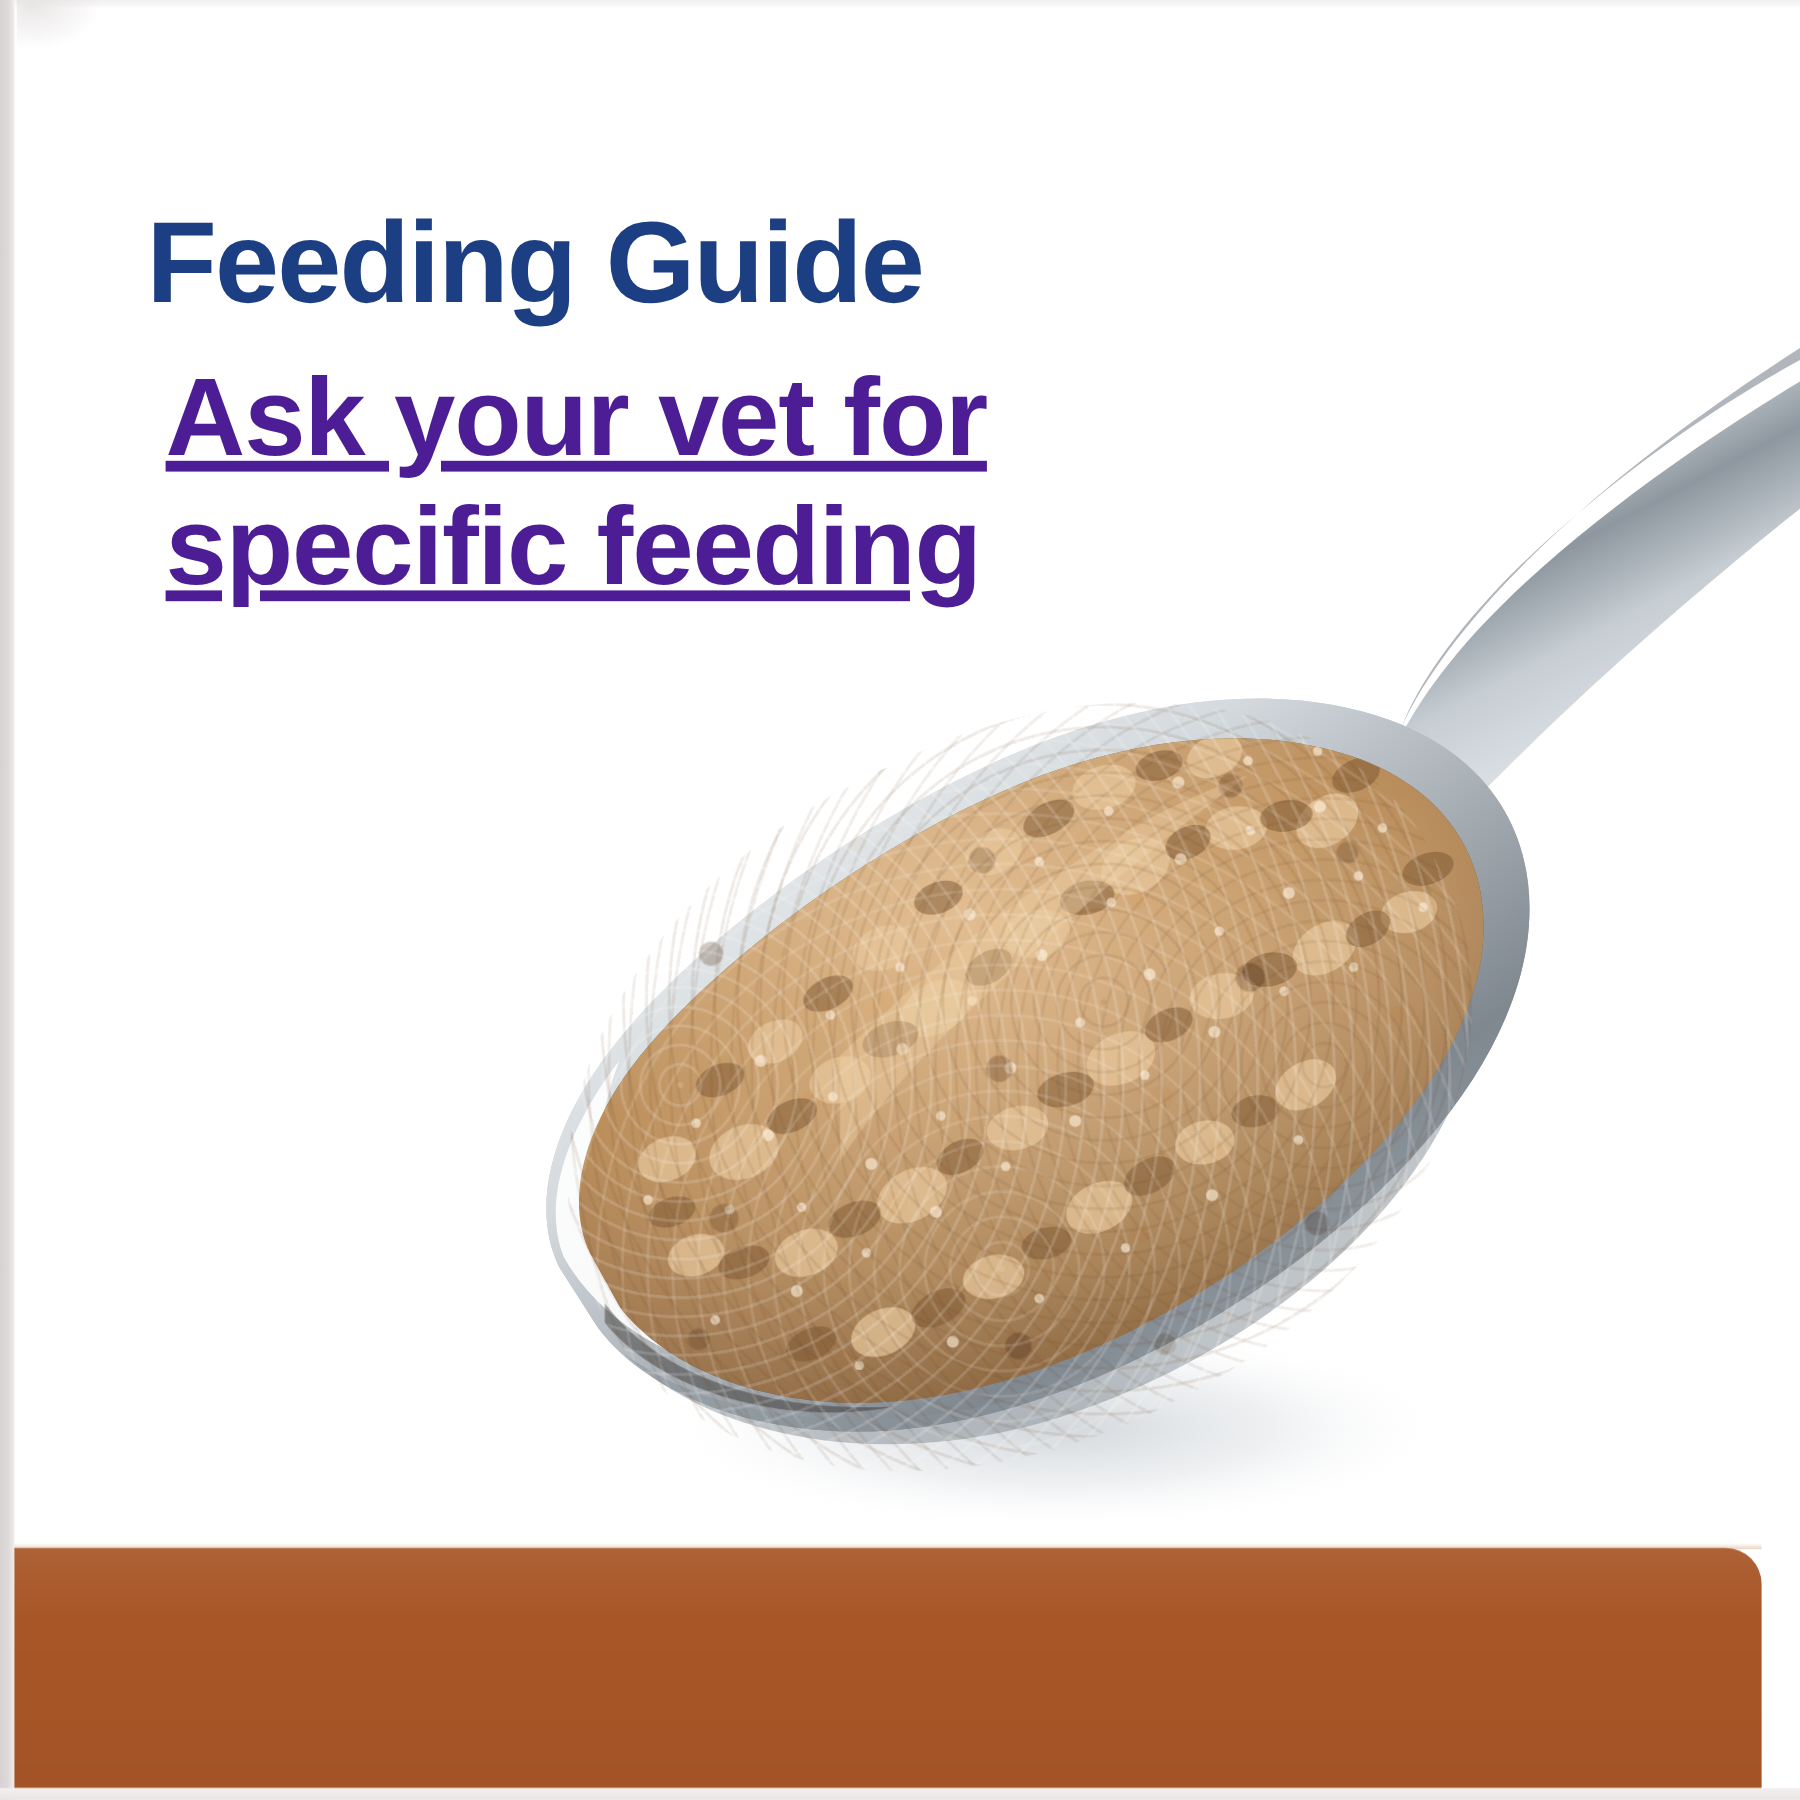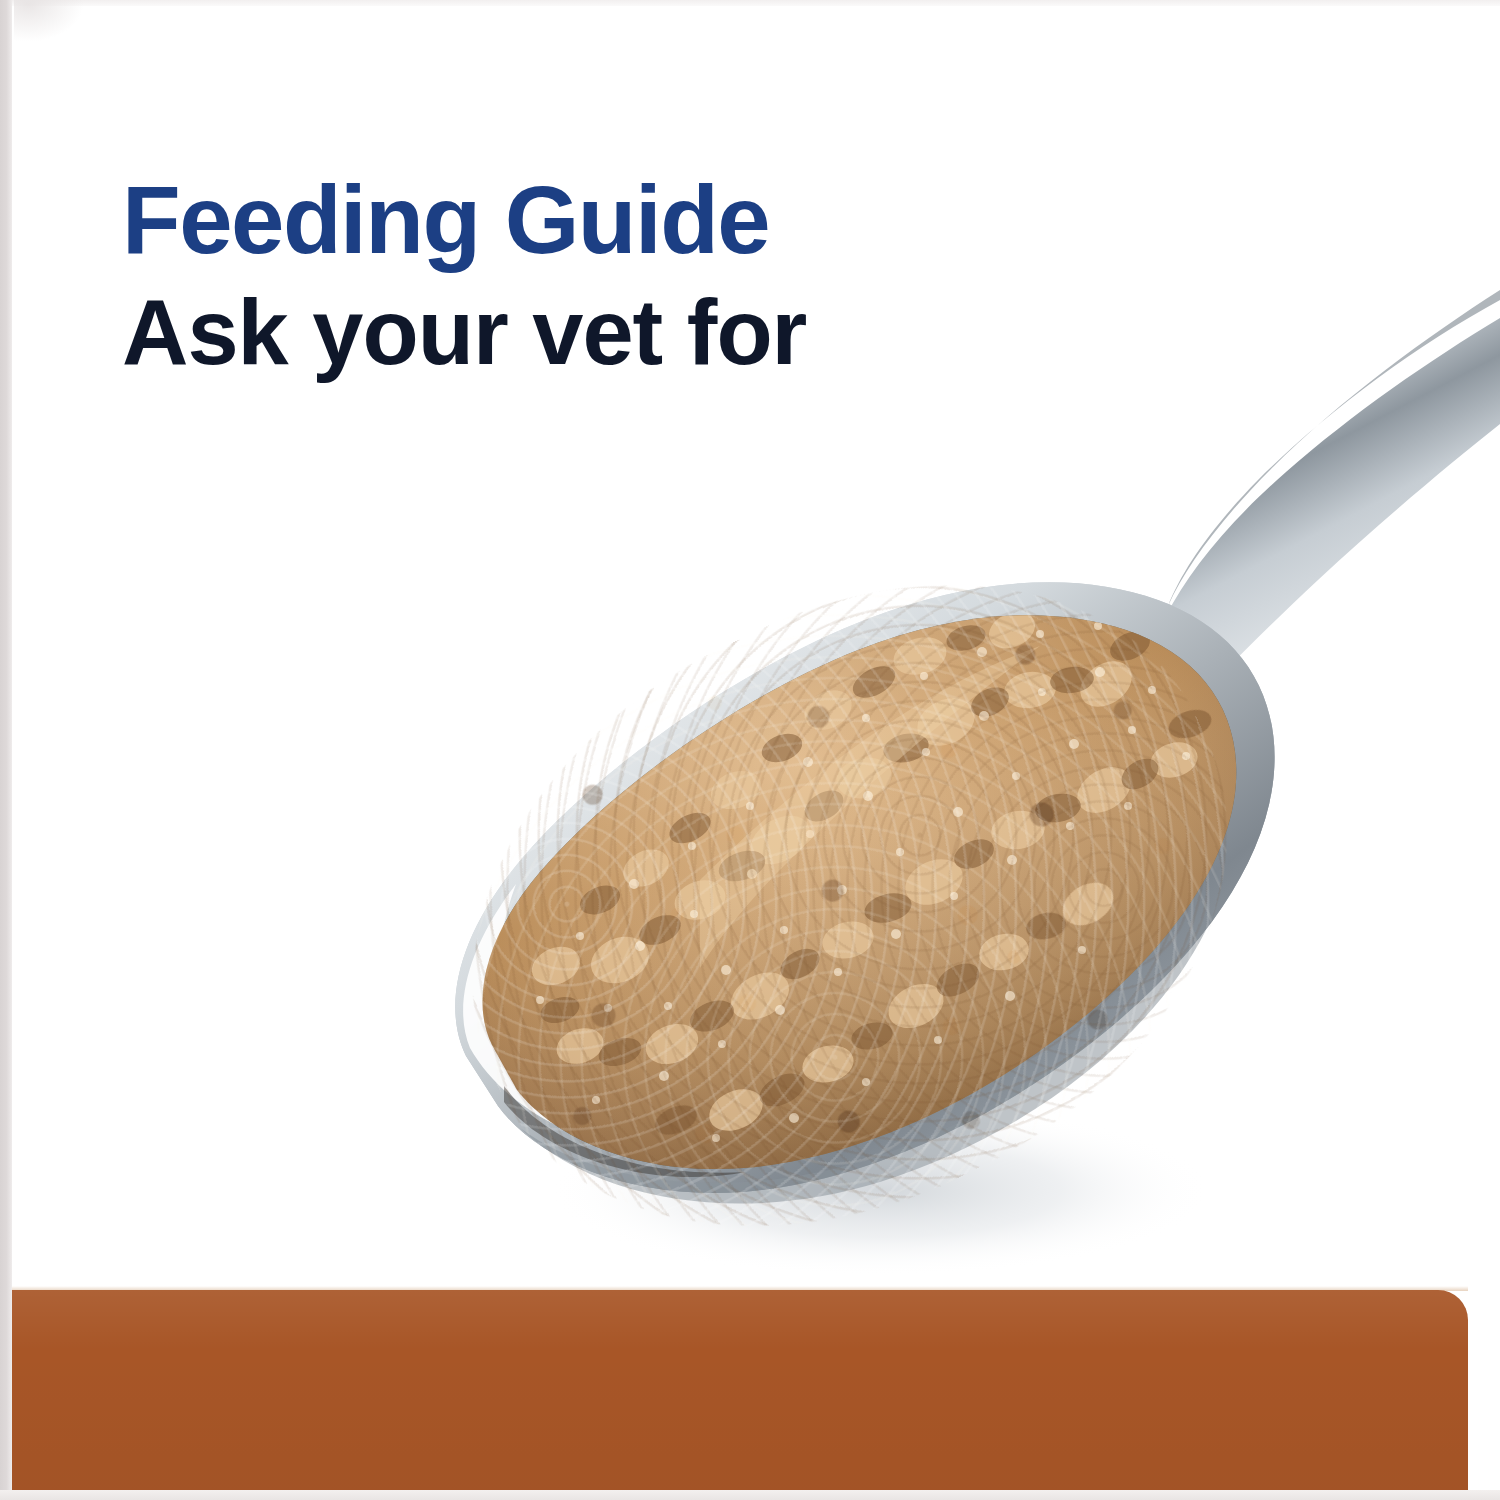--- a/index.html
+++ b/index.html
@@ -53,27 +53,28 @@
   .headline {
     color: #1c3f84;
     font-size: 96px;
     font-weight: 700;
     line-height: 104px;
     letter-spacing: -1.5px;
     margin: 0;
     white-space: nowrap;
   }
   .subline {
-    color: #0f172a;
+    color: #4c1d95;
     font-size: 92px;
     font-weight: 700;
     line-height: 108px;
     letter-spacing: -1px;
-    margin: 0;
+    margin: 16px;
     padding-top: 6px;
+    text-decoration: underline;
   }
   .subline span { display: block; }
 
   
   .brown-band {
     position: absolute;
     left: 12px;
     top: 1290px;
     width: 1456px;
     height: 200px;
@@ -440,20 +441,21 @@
     </svg>
   </div>
 
   <div class="food-grain"></div>
   <div class="food-grain-fine"></div>
 
   <div class="copy">
     <div class="headline">Feeding Guide</div>
     <div class="subline">
       <span>Ask your vet for</span>
+      <span>specific feeding</span>
     </div>
   </div>
 
   <div class="band-hairline"></div>
   <div class="brown-band">
     <div class="brown-band-sheen"></div>
   </div>
 
   <div class="edge-bottom"></div>
 </div>

